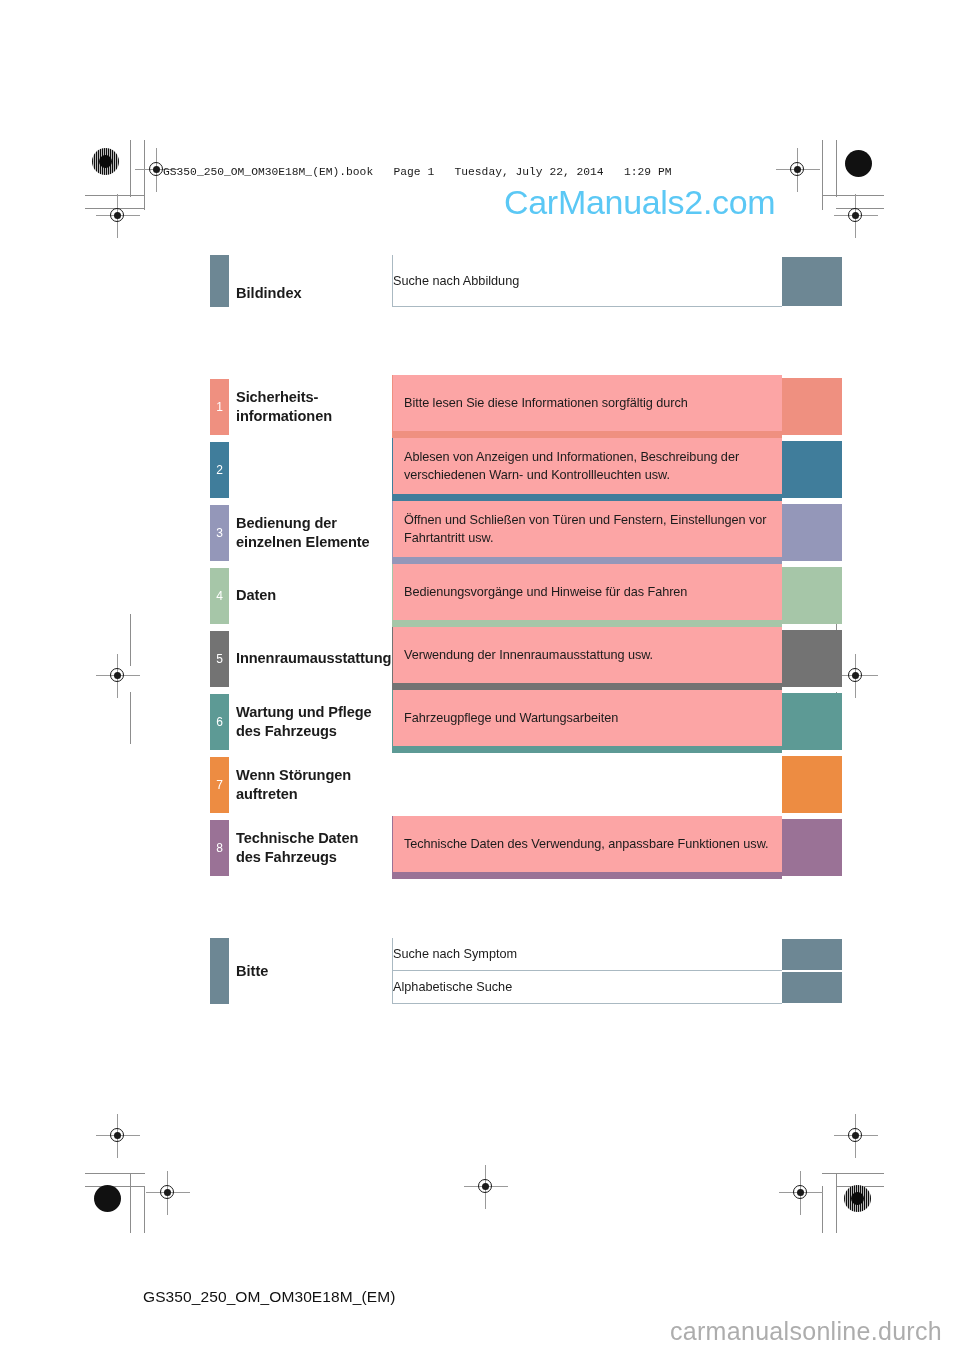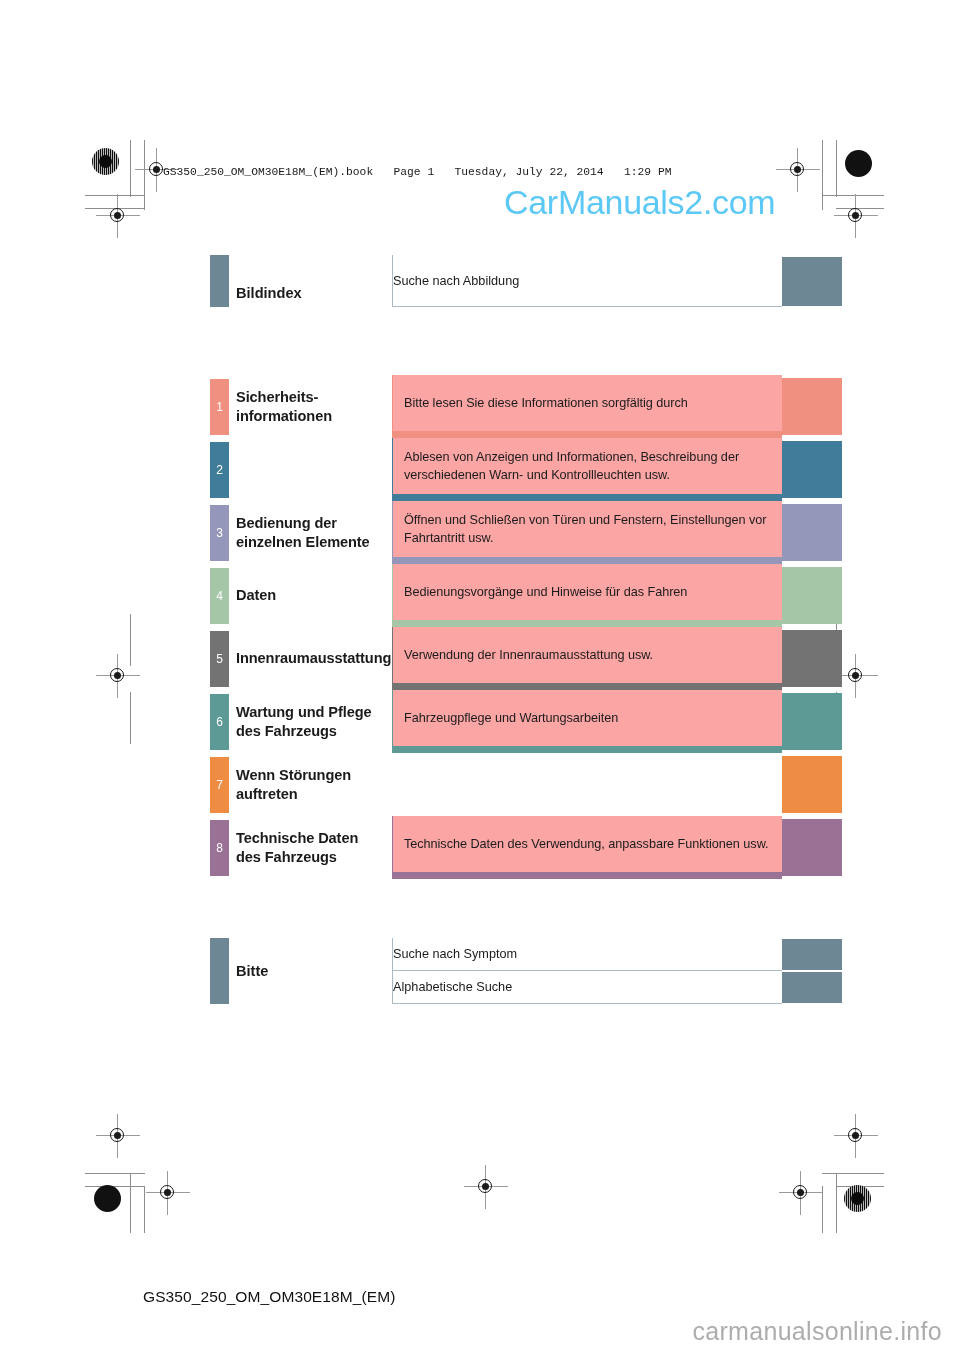--- a/index.html
+++ b/index.html
@@ -383,13 +383,13 @@
     <div class="idx-title" style="top:0; height:66px; width:152px;">Bitte</div>
     <div class="idx-desc" style="top: 0px; height: 33px; border-left-color: rgb(170, 185, 194); border-bottom-color: rgb(170, 185, 194);">Suche nach Symptom</div>
     <div class="idx-swatch" style="top: 1px; height: 31px; background: rgb(109, 135, 148);"></div>
     <div class="idx-desc" style="top: 33px; height: 33px; border-left-color: rgb(170, 185, 194); border-bottom-color: rgb(170, 185, 194);">Alphabetische Suche</div>
     <div class="idx-swatch" style="top: 34px; height: 31px; background: rgb(109, 135, 148);"></div>
   </div>
 
 </div>
 
 <div class="footer-code">GS350_250_OM_OM30E18M_(EM)</div>
-<div class="wm-bottom">carmanualsonline.info</div>
+<div class="wm-bottom">carmanualsonline.durch</div>
 
 </body></html>

